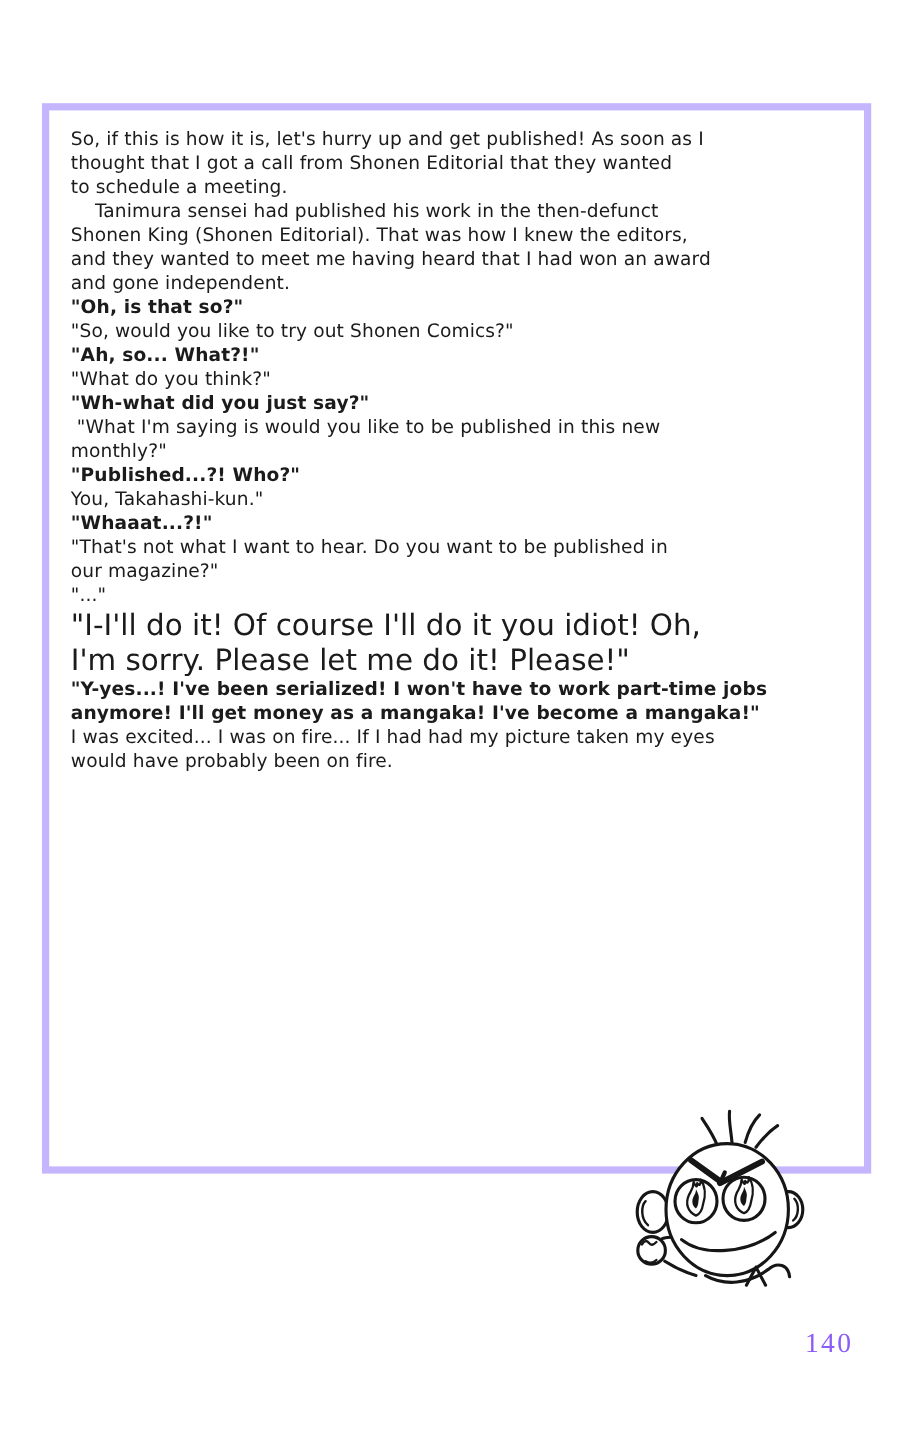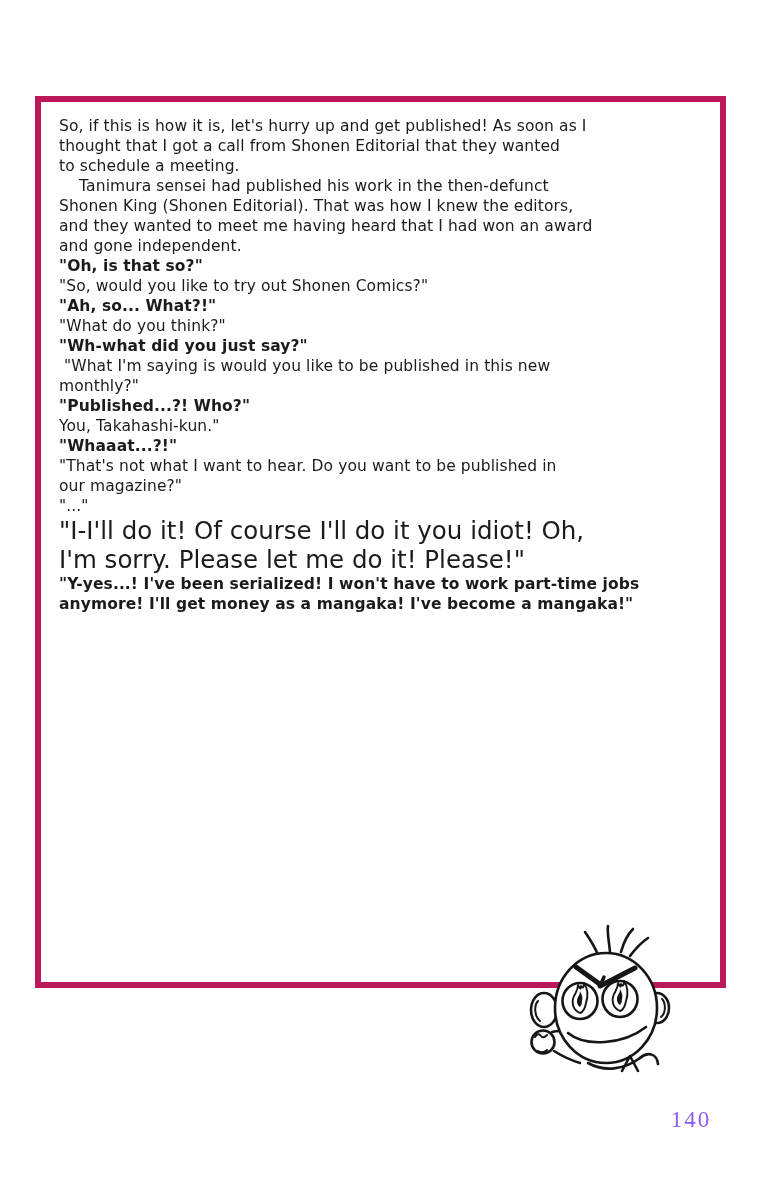--- a/index.html
+++ b/index.html
@@ -2,22 +2,22 @@
 <html><head>
 <meta charset="utf-8">
 <style>
   html,body{margin:0;padding:0;}
   body{
     width:765px;height:1200px;background:#ffffff;position:relative;
     font-family:"DejaVu Sans","Liberation Sans",sans-serif;
     color:#1b1b1b;overflow:hidden;
   }
   .page-frame{
-    position:absolute;left:35px;top:96px;width:691px;height:892px;
-    border:6px solid #be185d;box-sizing:border-box;background:#ffffff;
+    position:absolute;left:35px;top:86px;width:691px;height:892px;
+    border:6px solid #c4b5fd;box-sizing:border-box;background:#ffffff;
   }
   .text-content{
     position:absolute;left:18px;top:14px;right:28px;
     font-size:15.5px;line-height:20px;letter-spacing:0.1px;
   }
   .text-content p{
     margin:0;white-space:pre-wrap;
   }
   .dlg{margin-top:20px;}
   .first-dlg{margin-top:17px;}
@@ -57,20 +57,22 @@
     <p class="dlg bold">"Published...?! Who?"</p>
     <p class="dlg">You, Takahashi-kun."</p>
     <p class="dlg bold">"Whaaat...?!"</p>
     <p class="dlg">"That's not what I want to hear. Do you want to be published in
 our magazine?"</p>
     <p class="dlg">"..."</p>
     <p class="dlg big">"I-I'll do it! Of course I'll do it you idiot! Oh,
 I'm sorry. Please let me do it! Please!"</p>
     <p class="dlg bold">"Y-yes...! I've been serialized! I won't have to work part-time jobs
 anymore! I'll get money as a mangaka! I've become a mangaka!"</p>
+    <p class="dlg mt27">I was excited... I was on fire... If I had had my picture taken my eyes
+would have probably been on fire.</p>
   </div>
 
 </div>
 
 <svg class="doodle" viewBox="0 0 148 152" fill="none" stroke="#161616" stroke-width="2.6" stroke-linecap="round" stroke-linejoin="round">
 
   <g>
     <path d="M68,30 C64,20 59,13 55,7"></path>
     <path d="M80,27 C79,16 77,8 78,1"></path>
     <path d="M91,27 C94,16 98,9 103,4"></path>

